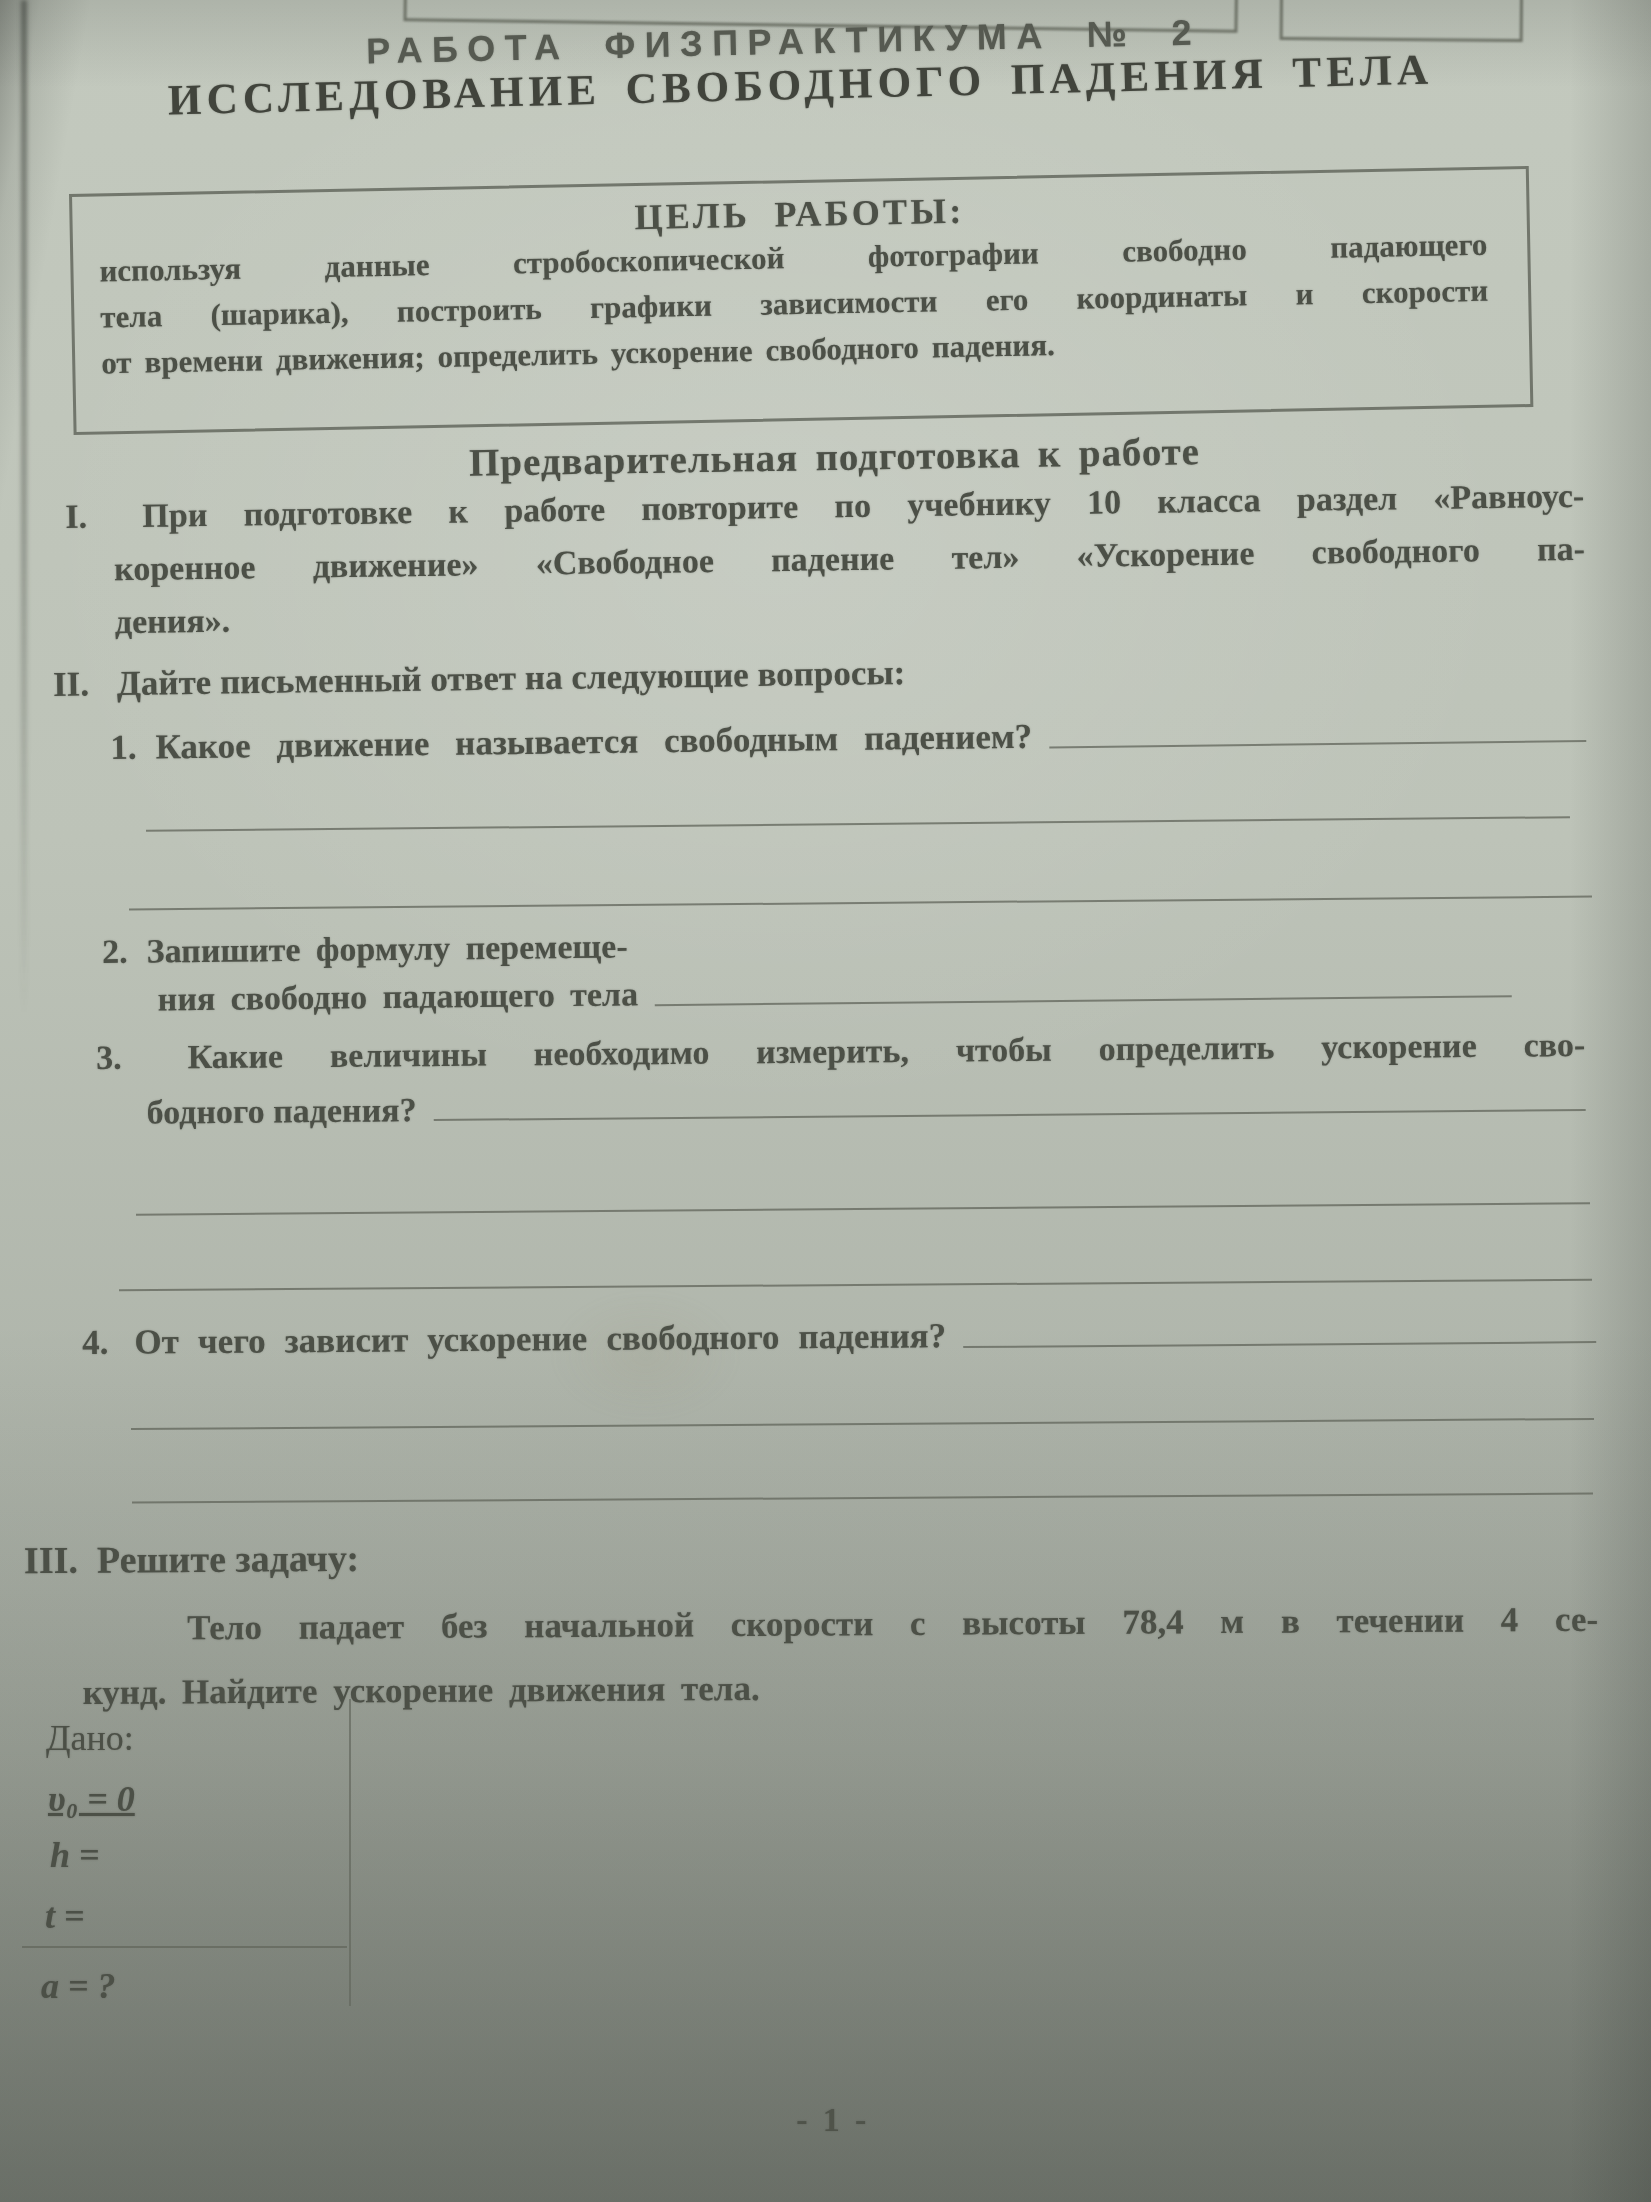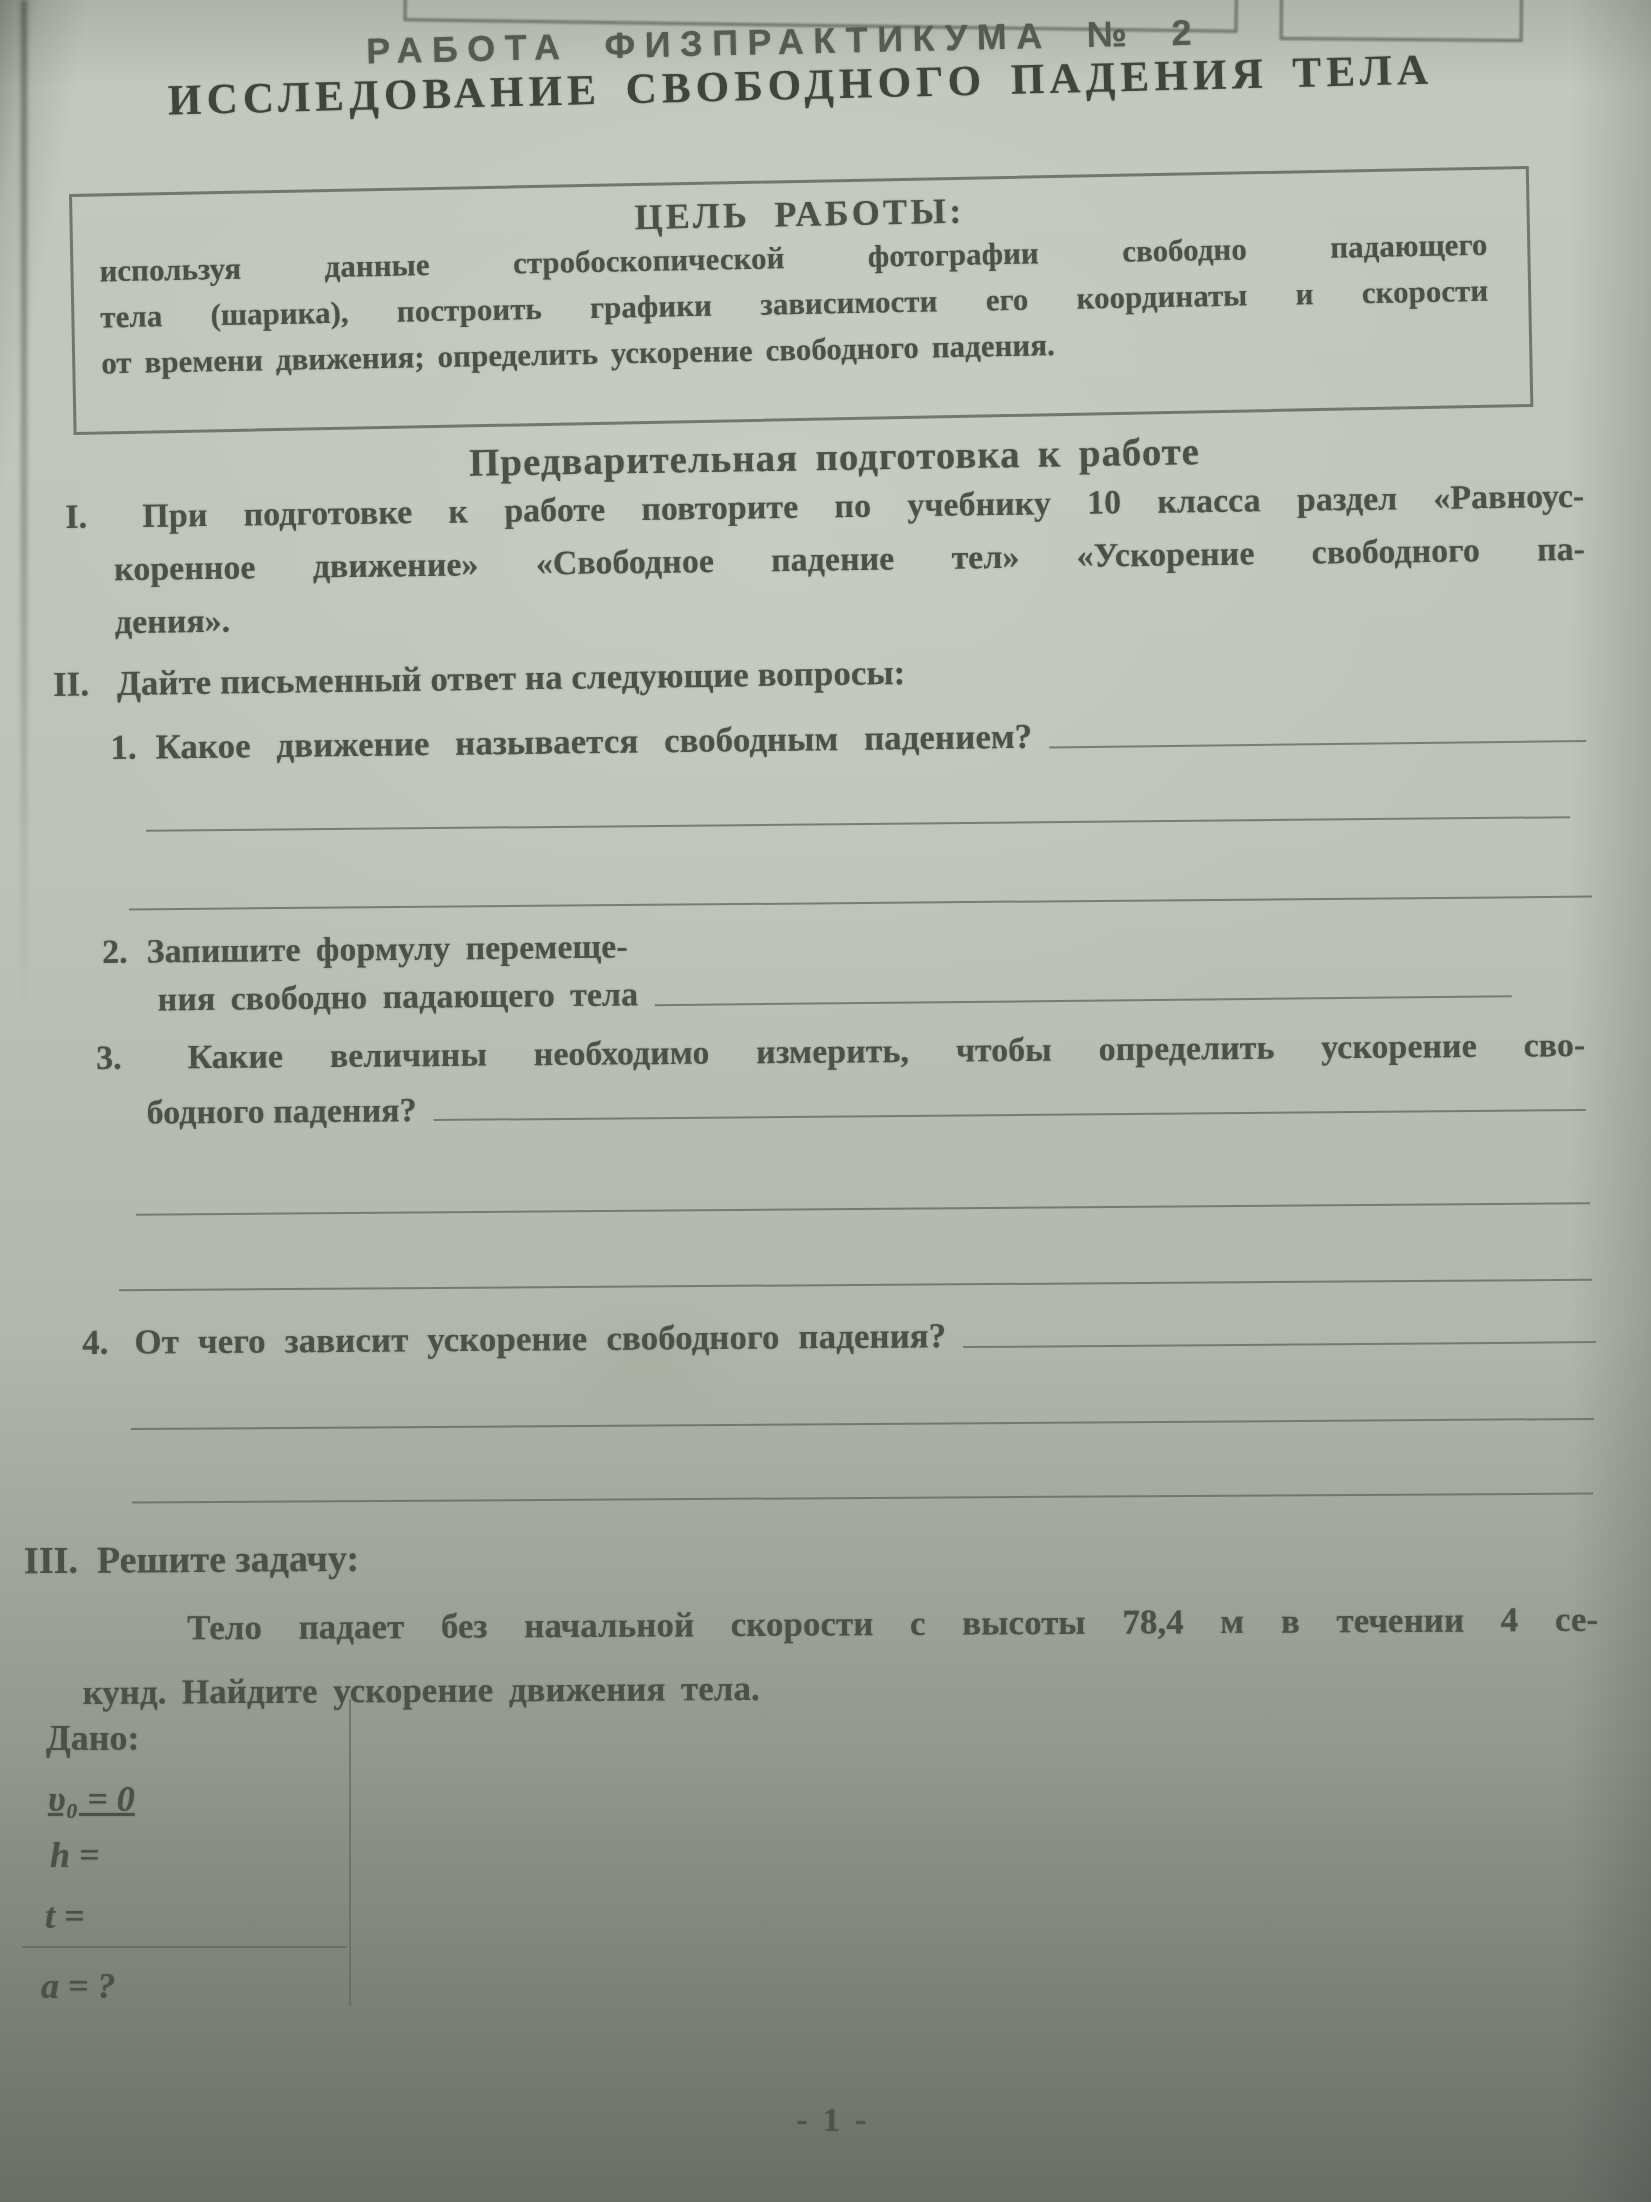--- a/index.html
+++ b/index.html
@@ -72,21 +72,21 @@
   #q4 .lbl{margin-right:26px;}
   #q4-line-a{left:131px;top:1423px;width:1463px;transform:rotate(-0.4deg);}
   #q4-line-b{left:132px;top:1497px;width:1461px;transform:rotate(-0.35deg);}
 
   #task-heading{left:24px;top:1537px;font-size:38px;font-weight:700;transform:rotate(-0.4deg);}
   #task-para{left:82px;top:1597px;width:1516px;font-size:35px;font-weight:700;line-height:64px;
     word-spacing:6.9px;transform:rotate(-0.35deg);transform-origin:left top;}
   #task-para .l1{text-indent:105px;}
 
   #divider-v{left:349px;top:1699px;width:0;height:307px;border-left:2.6px solid rgba(100,104,94,0.7);}
-  #given-heading{left:46px;top:1717px;font-size:36px;font-weight:700;}
+  #given-heading{left:46px;top:1717px;font-size:36px;font-weight:400;}
   .gitem{font-size:36px;font-style:italic;font-weight:700;}
   #gk0{left:48px;top:1778px;text-decoration:underline;}
   #gk1{left:50px;top:1834px;}
   #gk2{left:45px;top:1895px;}
   #given-hline{left:22.4px;top:1946px;width:325px;}
   #g-unknown{left:41px;top:1965px;}
 
   #page-num{left:704px;top:2101px;width:258px;text-align:center;font-size:34px;font-weight:700;
     letter-spacing:3.4px;color:#4f534a;}
 </style>

